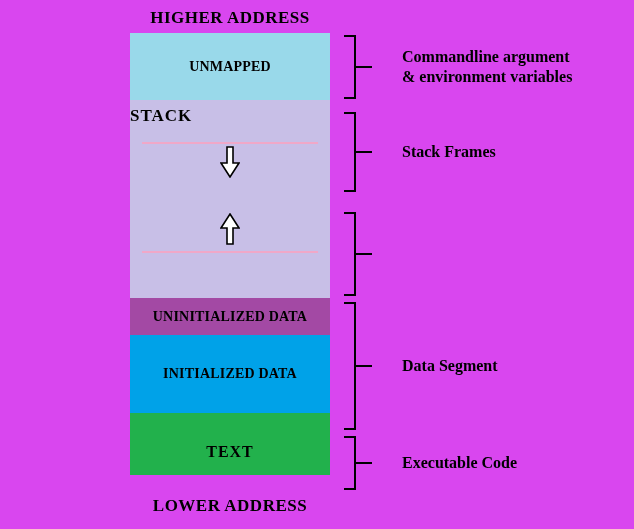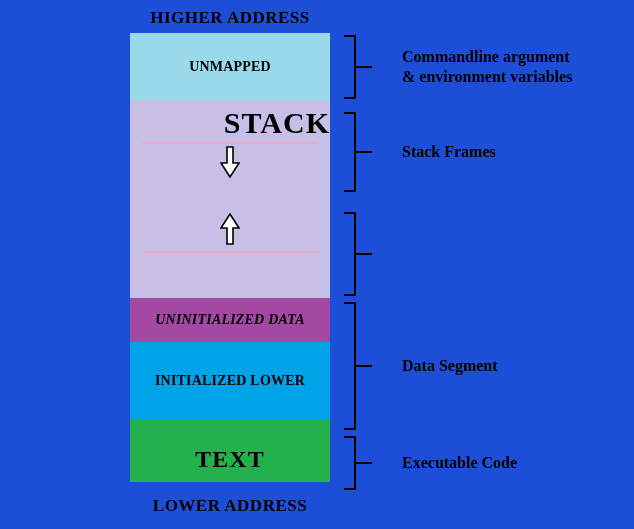--- a/index.html
+++ b/index.html
@@ -3,21 +3,21 @@
 <meta charset="utf-8">
 <style>
   * { margin: 0; padding: 0; box-sizing: border-box; }
   html, body { background: #ffffff; }
   body { font-family: "Liberation Serif", serif; color: #000; }
 
   .canvas {
     position: relative;
     width: 634px;
     height: 529px;
-    background: #1d4ed8;
+    background: #d946ef;
     overflow: hidden;
   }
 
   
   .addr {
     position: absolute;
     left: 130px;
     width: 200px;
     text-align: center;
     font-weight: bold;
@@ -35,37 +35,36 @@
     top: 33px;
     width: 200px;
   }
   .block {
     display: flex;
     align-items: center;
     justify-content: center;
   }
   .block.unmapped  { height: 67px; }
   .block.stackheap { height: 198px; display: block; position: relative; }
-  .block.uninit    { height: 44px; font-style: italic; }
+  .block.uninit    { height: 37px; }
   .block.init      { height: 78px; }
   .block.textseg   { height: 62px; }
 
   .blk-label { font-weight: bold; }
   .blk-label.sm { font-size: 14px; letter-spacing: 0.2px; }
-  .blk-label.lg { font-size: 24px; letter-spacing: 1px; margin-top: 16px; }
+  .blk-label.lg { font-size: 16px; letter-spacing: 1px; margin-top: 16px; }
 
   .sh-label {
     position: absolute;
     left: 0;
     width: 100%;
-    text-align: right;
+    text-align: left;
     font-weight: bold;
-    font-size: 30px;
+    font-size: 17px;
     letter-spacing: 1px;
-    padding-left: 24px;
   }
   .sh-label.stack { top: 6px; }
   .sh-label.heap  { top: 156px; }
 
   .divider {
     position: absolute;
     left: 12px;
     right: 12px;
     height: 2px;
   }
@@ -149,21 +148,21 @@
       </svg>
 
       <div class="divider d2" style="background-color: rgb(240, 168, 200);"></div>
     </div>
 
     <div class="block uninit" style="background-color: rgb(163, 73, 164);">
       <span class="blk-label sm">UNINITIALIZED DATA</span>
     </div>
 
     <div class="block init" style="background-color: rgb(0, 162, 232);">
-      <span class="blk-label sm">INITIALIZED LOWER</span>
+      <span class="blk-label sm">INITIALIZED DATA</span>
     </div>
 
     <div class="block textseg" style="background-color: rgb(34, 177, 76);">
       <span class="blk-label lg">TEXT</span>
     </div>
 
   </div>
 
   <div class="addr bottom">LOWER ADDRESS</div>
 

